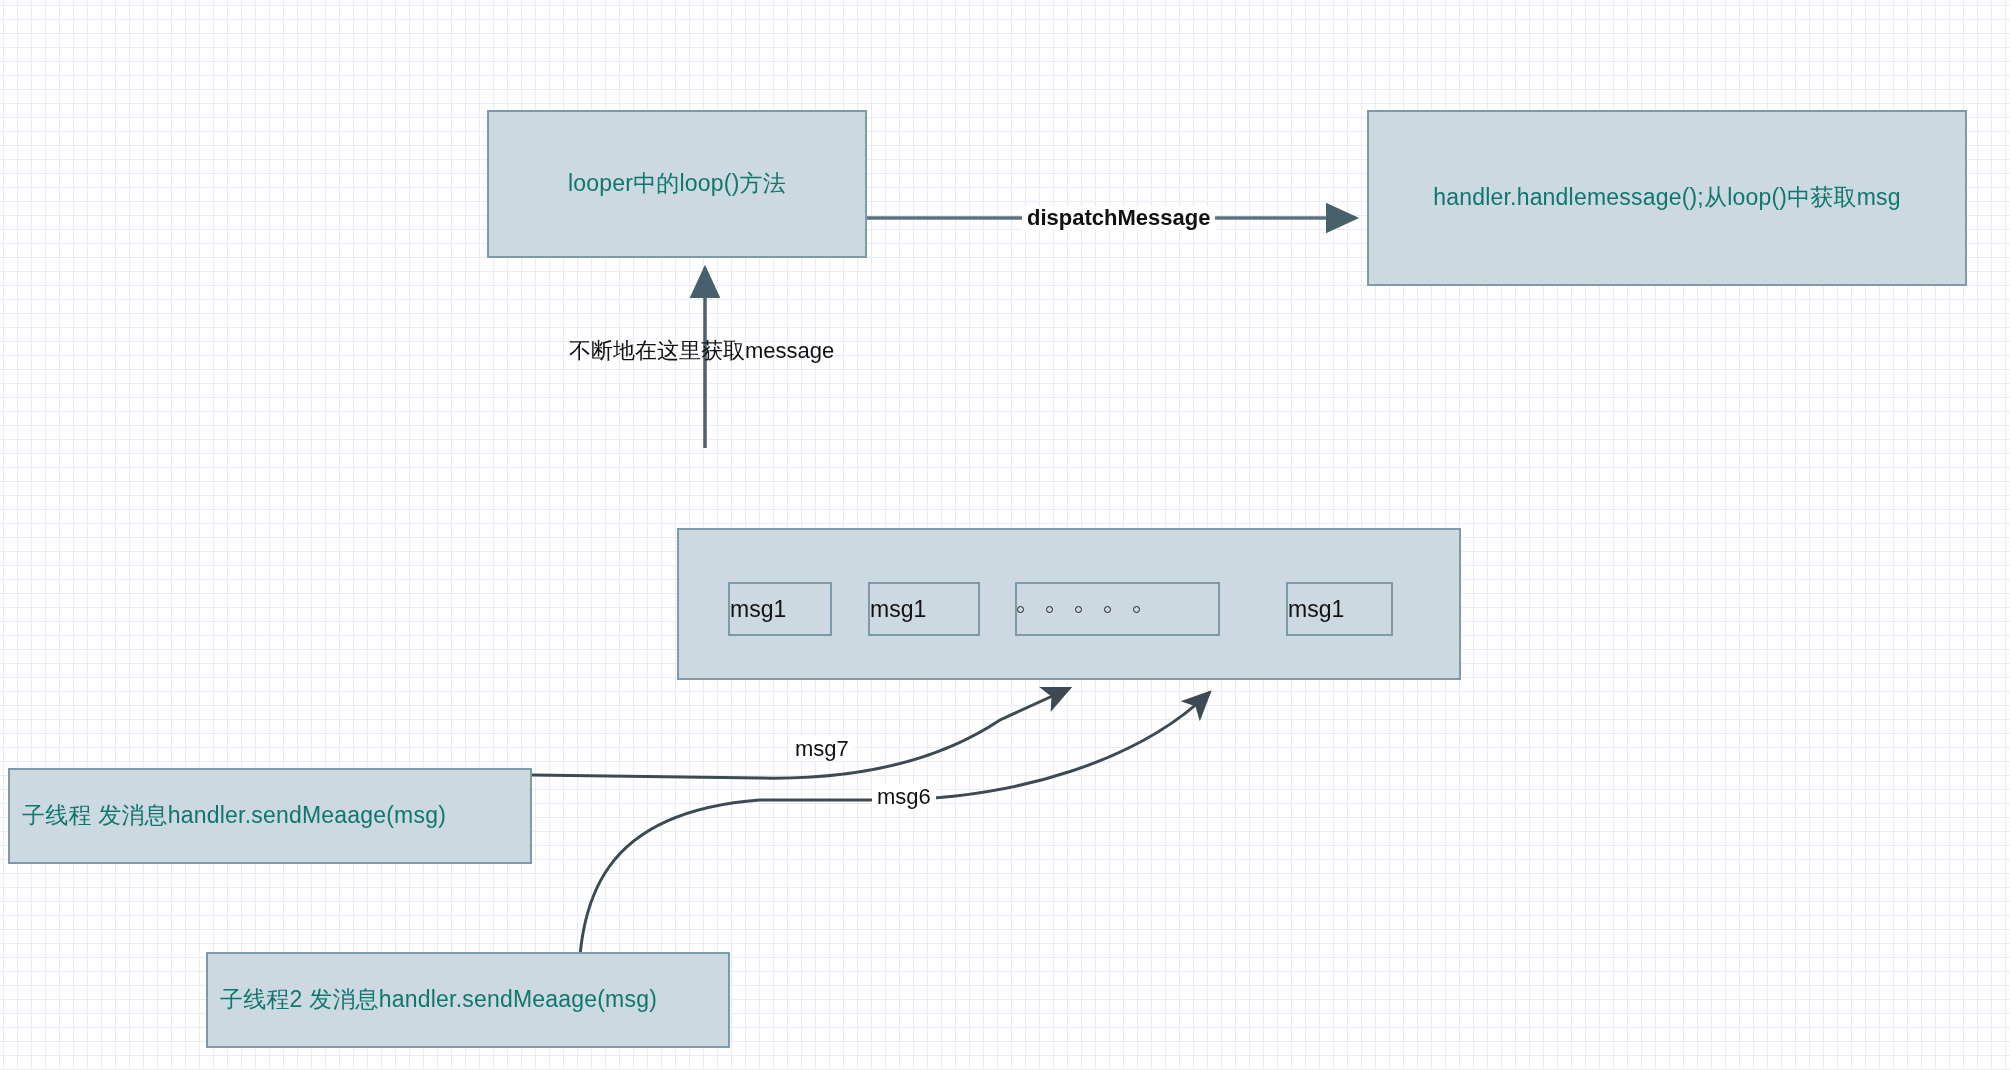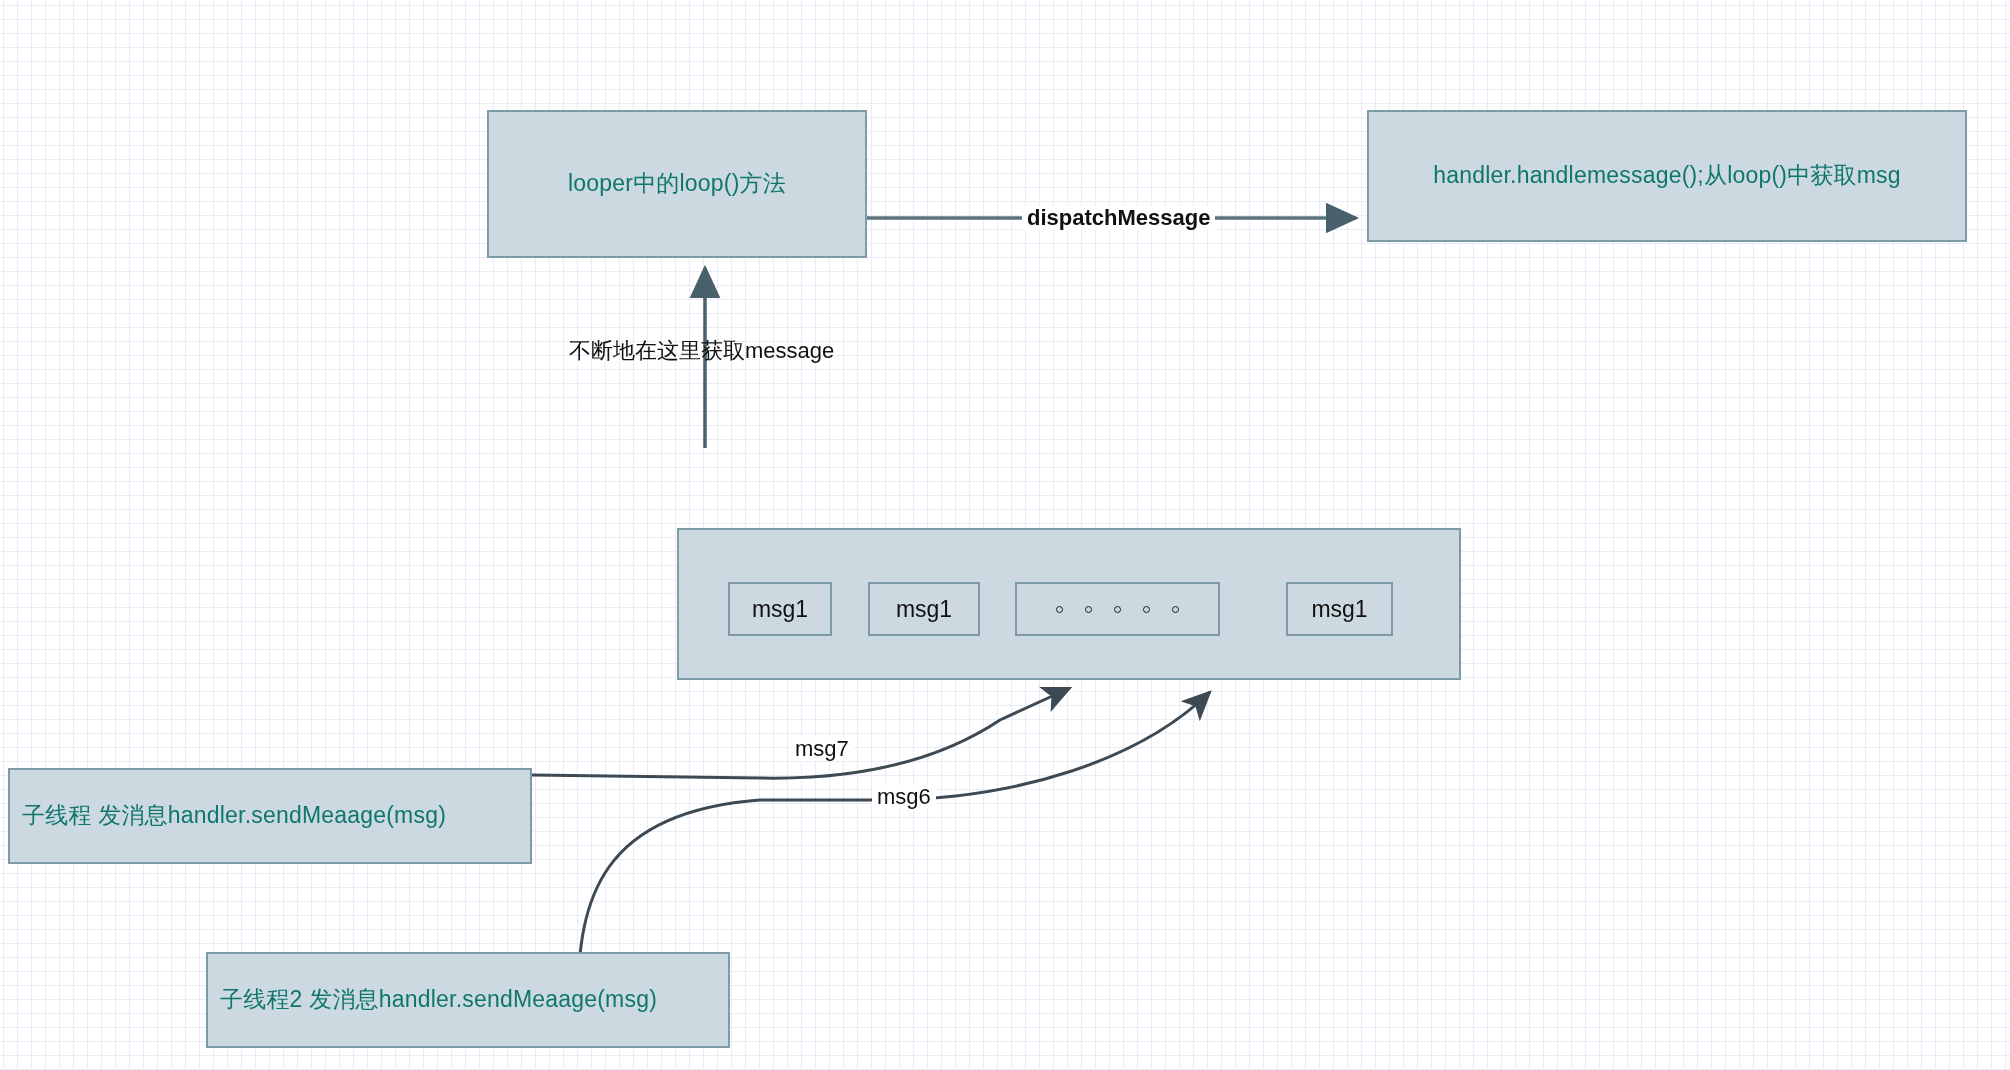--- a/index.html
+++ b/index.html
@@ -54,21 +54,21 @@
     text-align: left;
   }
 
   .msgbox {
     position: absolute;
     box-sizing: border-box;
     background: #cdd9e0;
     border: 2px solid #7e9aa9;
     display: flex;
     align-items: center;
-    justify-content: center;
+    justify-content: flex-start;
     font-size: 23px;
     color: #111111;
   }
 
   .dots {
     display: flex;
     align-items: center;
     justify-content: center;
     gap: 22px;
   }
@@ -125,21 +125,21 @@
 
     <path d="M 532 775 L 760 778 C 860 780 940 760 1000 720 L 1070 688" fill="none" stroke="#3d4a53" stroke-width="3" marker-end="url(#arrowSlim)"></path>
 
     <path d="M 578 1000 C 578 900 600 812 760 800 L 890 800 C 1020 798 1140 760 1210 692" fill="none" stroke="#3d4a53" stroke-width="3" marker-end="url(#arrowSlim)"></path>
   </svg>
 
   <div class="node" style="left:487px; top:110px; width:380px; height:148px;">
     <span>looper中的loop()方法</span>
   </div>
 
-  <div class="node" style="left:1367px; top:110px; width:600px; height:132px;">
+  <div class="node" style="left:1367px; top:110px; width:600px; height:176px;">
     <span>handler.handlemessage();从loop()中获取msg</span>
   </div>
 
   <div class="node" style="left:677px; top:528px; width:784px; height:152px;"></div>
 
   <div class="msgbox" style="left:728px; top:582px; width:104px; height:54px;">
     <span>msg1</span>
   </div>
 
   <div class="msgbox" style="left:868px; top:582px; width:112px; height:54px;">

